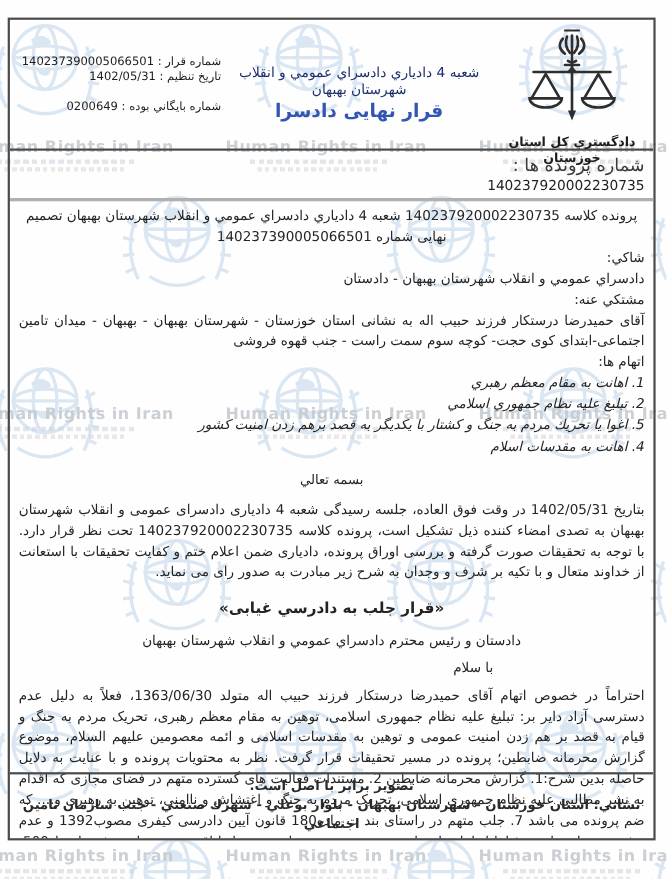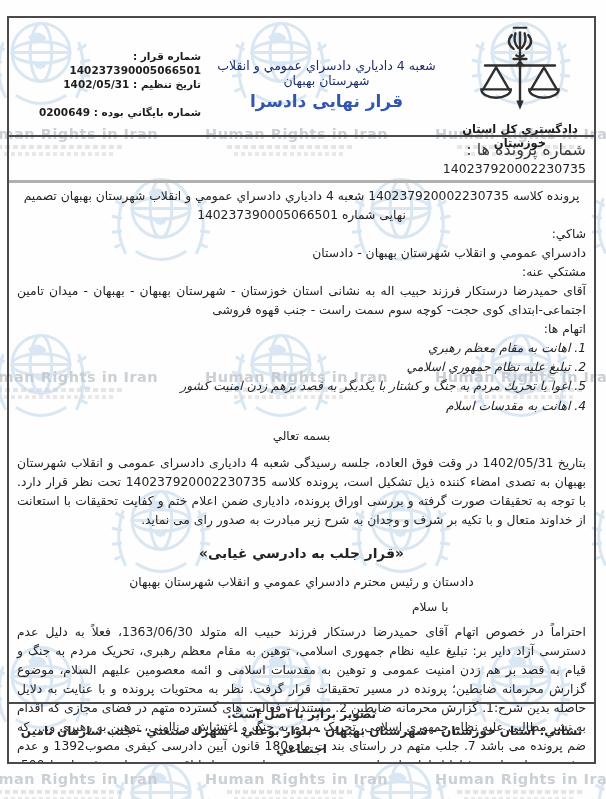--- a/index.html
+++ b/index.html
@@ -30,21 +30,21 @@
   }
   
   .header{display:flex;height:119px;border-bottom:2px solid #4a4a4a;
     padding:4px 4px 0 4px;box-sizing:border-box;}
   .h-logo{width:140px;text-align:center;padding-top:3px;}
   .h-org{font-size:11.5px;font-weight:bold;color:#1d1d1d;margin-top:1px;}
   .h-center{flex:1;text-align:center;padding-top:13px;}
   .h-verse{font-size:11.5px;font-weight:bold;color:#1c2f6e;}
   .h-branch{font-size:12.5px;font-weight:normal;color:#1c2f6e;margin-top:23px;}
   .h-doctype{font-size:17px;font-weight:bold;color:#3356b4;margin-top:3px;}
-  .h-meta{width:190px;text-align:right;font-size:10.5px;font-weight:bold;
+  .h-meta{width:190px;text-align:right;font-size:10.5px;font-weight:normal;
     color:#1d1d1d;padding:27px 2px 0 6px;box-sizing:border-box;line-height:1.35;}
   .h-meta .gap{margin-top:13px;}
   
   .caseno{padding:3px 8px 4px;border-bottom:3px solid #b0b0b0;}
   .files-label{font-size:16px;color:#3a3a3a;}
   .file-no{font-size:12.5px;color:#222;margin-top:2px;}
   
   .bodytext{padding:4px 8px 0;font-size:12.3px;line-height:1.55;color:#232323;}
   .class-line{text-align:center;}
   .charges div{white-space:nowrap;font-style:italic;}

